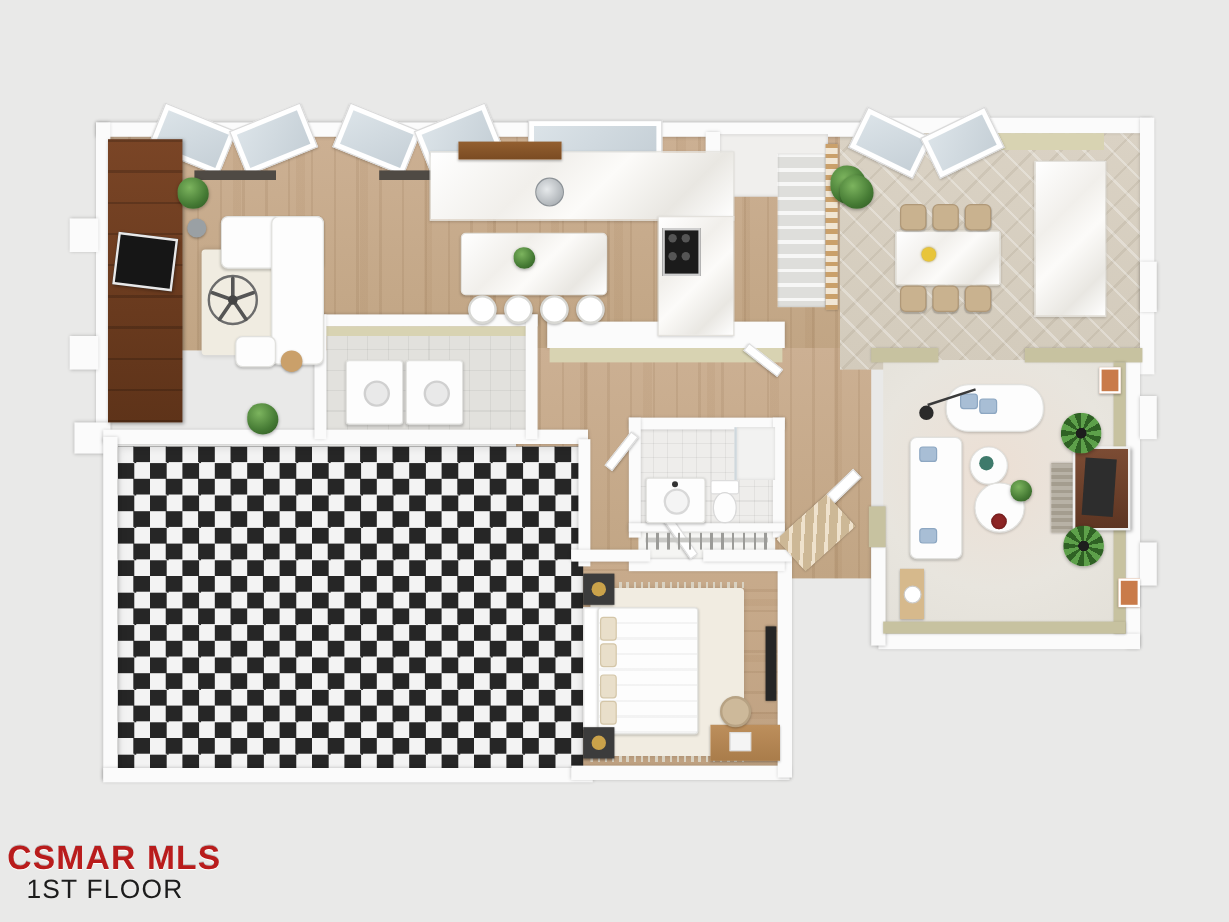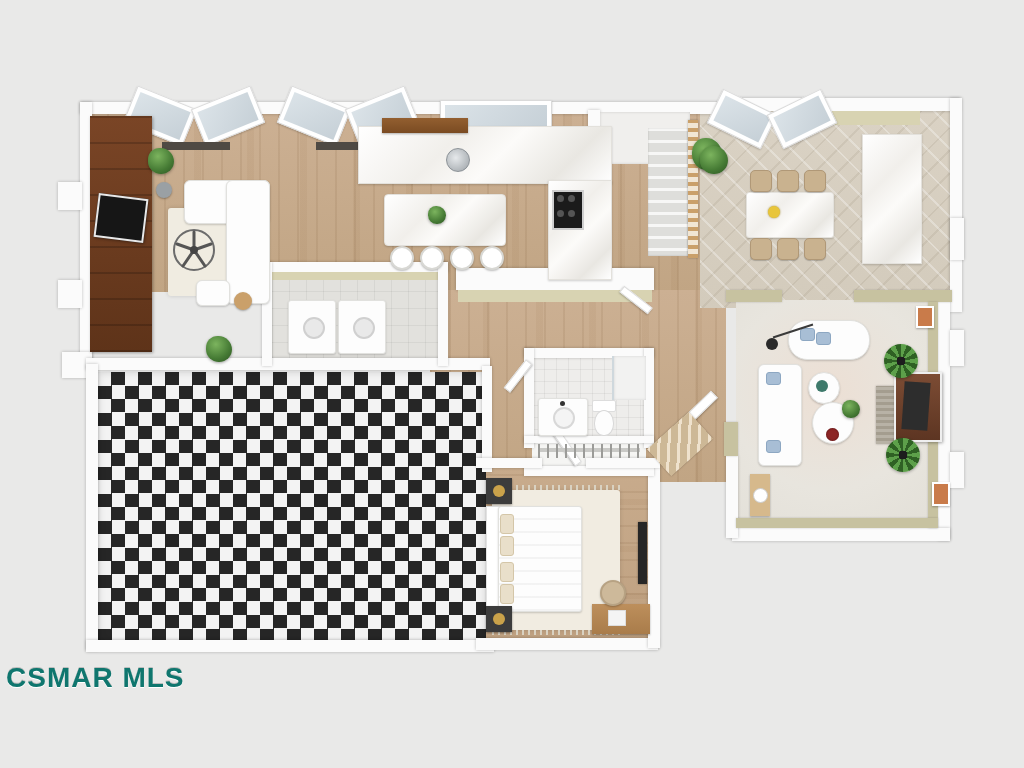--- a/index.html
+++ b/index.html
@@ -69,22 +69,22 @@
   .rug{position:absolute;background:#f0ece1;border-radius:3px;
     box-shadow:0 0 4px rgba(0,0,0,.15);}
   .fringe{position:absolute;height:5px;background:
     repeating-linear-gradient(90deg,#d9d2c2 0 2px,transparent 2px 6px);}
   .pillowB{position:absolute;width:13px;height:11px;border-radius:3px;
     background:#a8bed5;border:1px solid #8da7c2;}
   .pillowC{position:absolute;width:12px;height:18px;border-radius:3px;
     background:#e9dfca;border:1px solid #d4c6a8;}
   .circle{border-radius:50%;}
   
-  .wm{position:absolute;left:6px;top:662px;font-size:28px;letter-spacing:1px;
-    color:#0f766e;text-shadow:0 1px 0 #ffffff,0 -1px 0 #bdbdbd;font-weight:bold;}
+  .wm{position:absolute;left:6px;top:699px;font-size:28px;letter-spacing:1px;
+    color:#b91c1c;text-shadow:0 1px 0 #ffffff,0 -1px 0 #bdbdbd;font-weight:bold;}
   .flabel{position:absolute;left:22px;top:728px;font-size:22px;color:#1c1c1c;
     font-weight:500;letter-spacing:1px;}
 </style>
 </head>
 <body>
 
 <div class="abs" style="left:0;top:0;width:1024px;height:768px">
 
   <div class="wood" style="left:88px;top:112px;width:632px;height:180px"></div>
   <div class="wood" style="left:430px;top:290px;width:296px;height:192px"></div>
@@ -285,13 +285,14 @@
   <div class="abs" style="left:486px;top:606px;width:26px;height:26px;background:#3c3c3c;box-shadow:0 1px 2px rgba(0,0,0,.4)">
     <div class="abs circle" style="left:7px;top:7px;width:12px;height:12px;background:#caa24a"></div>
   </div>
   <div class="abs" style="left:638px;top:522px;width:9px;height:62px;background:#262626;box-shadow:0 0 2px rgba(0,0,0,.4)"></div>
   <div class="abs" style="left:592px;top:604px;width:58px;height:30px;background:linear-gradient(#bd8f5c,#a97c4a);box-shadow:0 1px 2px rgba(0,0,0,.3)">
     <div class="abs" style="left:16px;top:6px;width:16px;height:14px;background:#f4f4f4;border:1px solid #ddd"></div>
   </div>
   <div class="abs circle" style="left:600px;top:580px;width:22px;height:22px;background:#cdb99a;border:2px solid #b7a283;box-shadow:0 1px 2px rgba(0,0,0,.25)"></div>
 
   <div class="wm">CSMAR MLS</div>
+  <div class="flabel">1ST FLOOR</div>
 </div>
 
 </body></html>

